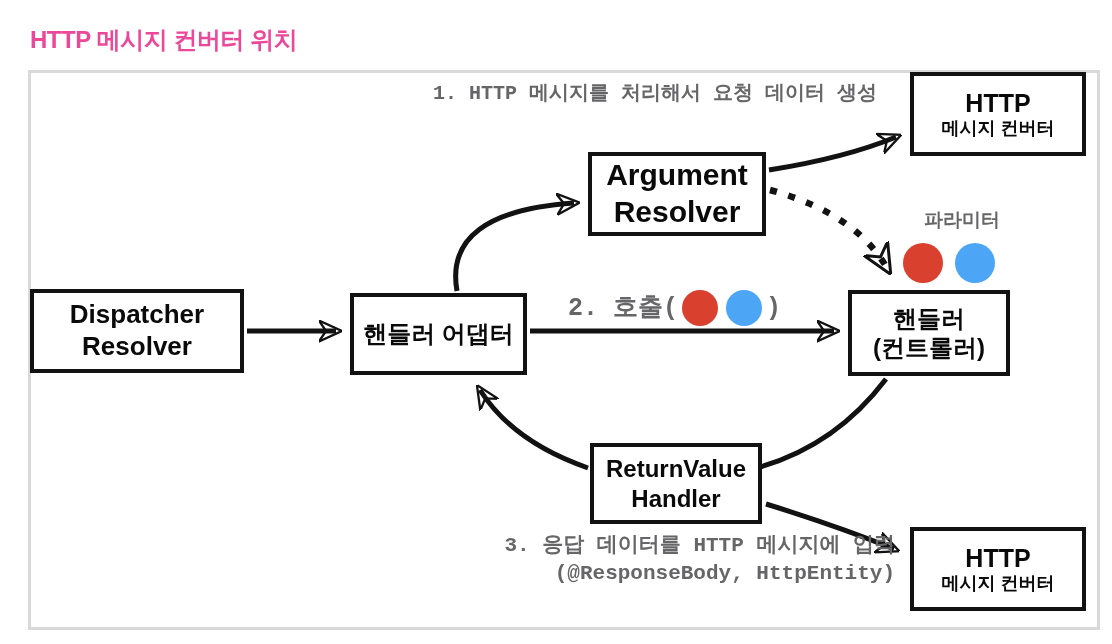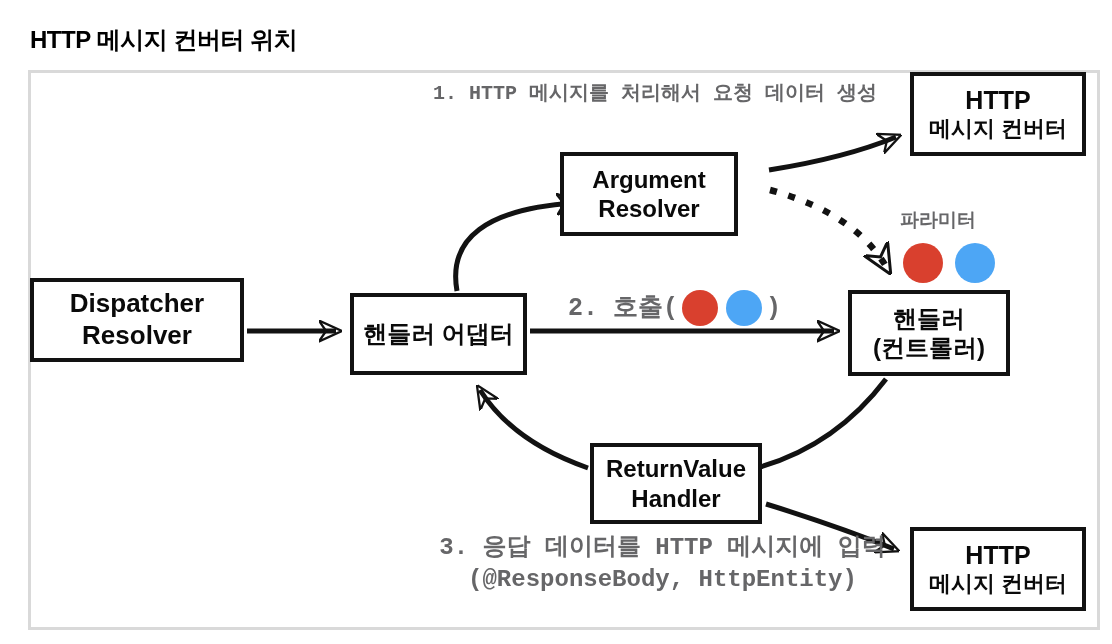--- a/index.html
+++ b/index.html
@@ -1,45 +1,45 @@
 <!DOCTYPE html>
 <html style="--red: #d9402e; --blue: #4da6f5; --gray_text: #666668; --line: #121212; --panel_border: #d9d9d9;"><head>
 <meta charset="utf-8">
 <style>
   html,body{margin:0;padding:0;background:#ffffff;width:1112px;height:644px;
     font-family:"Liberation Sans","DejaVu Sans",sans-serif;overflow:hidden;}
   .stage{position:relative;width:1112px;height:644px;}
-  .title{position:absolute;left:30px;top:24px;font-size:24px;font-weight:700;color:#000000;letter-spacing:-0.5px;}
+  .title{position:absolute;left:30px;top:24px;font-size:24px;font-weight:700;color:#ec4899;letter-spacing:-0.5px;}
   .title .hvy{font-weight:800;}
   .panel{position:absolute;left:28px;top:70px;width:1066px;height:554px;
     border:3px solid var(--panel_border);background:#fff;z-index:0;}
   svg.wires{position:absolute;left:0;top:0;width:1112px;height:644px;z-index:1;pointer-events:none;}
   svg.wires path{fill:none;stroke:var(--line);}
   .box{position:absolute;background:#fff;border:4px solid var(--line);z-index:2;
     display:flex;flex-direction:column;align-items:center;justify-content:center;
     text-align:center;font-weight:700;color:#0a0a0a;line-height:1.22;}
-  .box-dispatcher{left:30px;top:278px;width:206px;height:76px;font-size:26px;}
+  .box-dispatcher{left:30px;top:289px;width:206px;height:76px;font-size:26px;}
   .box-adapter{left:350px;top:293px;width:169px;height:74px;font-size:19px;}
   .box-adapter .l2{font-size:24px;}
-  .box-argres{left:560px;top:152px;width:170px;height:76px;font-size:24px;}
+  .box-argres{left:588px;top:152px;width:170px;height:76px;font-size:30px;}
   .box-http-top{left:910px;top:72px;width:168px;height:76px;font-size:25px;}
-  .box-http-top .l2,.box-http-bottom .l2{font-size:22px;}
+  .box-http-top .l2,.box-http-bottom .l2{font-size:18px;}
   .box-handler{left:848px;top:290px;width:154px;height:78px;font-size:24px;}
   .box-rvh{left:590px;top:443px;width:164px;height:73px;font-size:24px;}
   .box-http-bottom{left:910px;top:527px;width:168px;height:76px;font-size:25px;}
   .note{position:absolute;color:var(--gray_text);font-weight:700;text-align:center;z-index:2;line-height:1.35;font-family:Liberation Mono, monospace;}
   .note-1{left:420px;top:80px;width:470px;font-size:20px;}
-  .note-3{left:430px;top:532px;width:465px;font-size:24px;}
+  .note-3{left:430px;top:532px;width:465px;font-size:21px;text-align:right;}
   .note-2{left:568px;top:290px;display:flex;align-items:flex-end;font-size:25px;z-index:2;}
   .dot{border-radius:50%;display:inline-block;}
   .dot-sm{width:36px;height:36px;}
   .dot-red{background:var(--red);}
   .dot-blue{background:var(--blue);}
   .note-2 .dot{margin:0 4px;}
-  .param-label{left:900px;top:209px;width:100px;font-size:19px;text-align:left;}
+  .param-label{left:900px;top:209px;width:100px;font-size:19px;text-align:right;}
   .param-dots{position:absolute;left:903px;top:243px;z-index:2;display:flex;gap:12px;}
   .dot-lg{width:40px;height:40px;}
 </style>
 </head>
 <body>
 
 <div class="stage">
 
   <div class="title">
     <span class="hvy">HTTP</span><span> 메시지 컨버터 위치</span>

